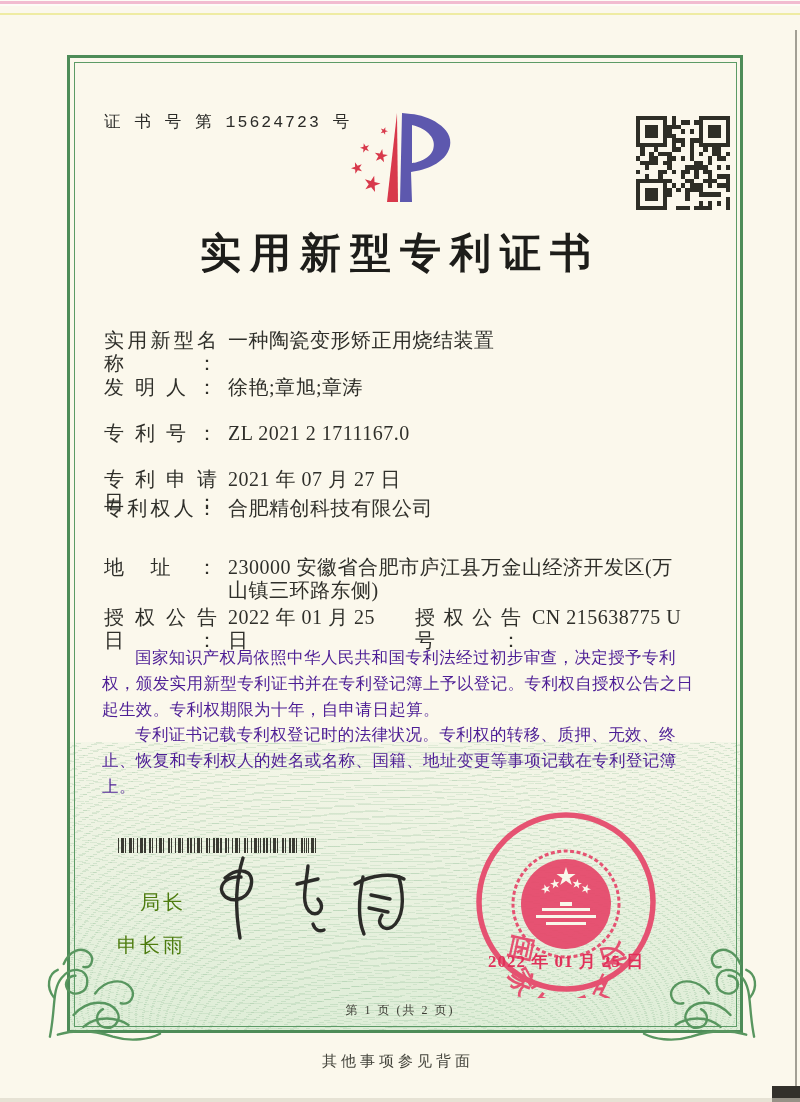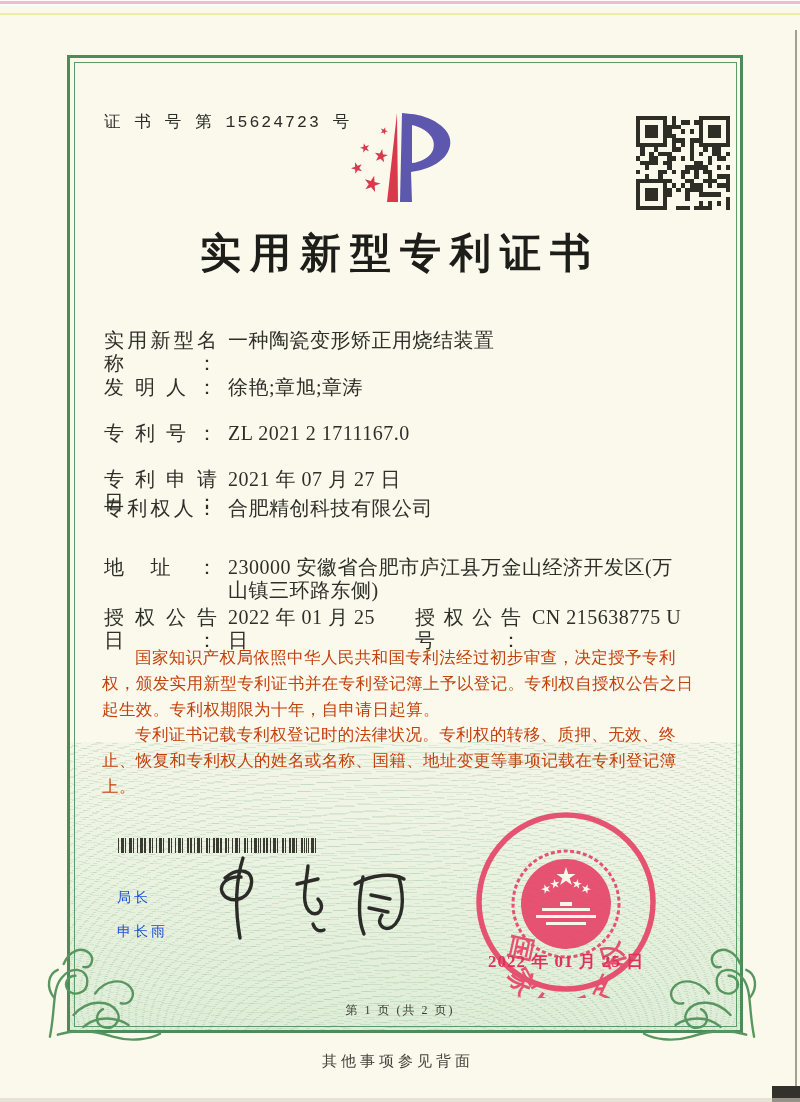--- a/index.html
+++ b/index.html
@@ -44,31 +44,31 @@
     font-size:41px;font-weight:bold;letter-spacing:9px;color:#1d1d1a;
   }
 
   .row{position:absolute;left:104px;width:600px;font-size:20px;line-height:23px;}
   .lbl{display:inline-block;width:113px;text-align:justify;text-align-last:justify;vertical-align:top;}
   .val{display:inline-block;margin-left:11px;vertical-align:top;letter-spacing:.5px;}
   .val-addr{width:452px;}
   .val-grant{width:170px;}
   .lbl2{display:inline-block;width:106px;text-align:justify;text-align-last:justify;vertical-align:top;margin-left:17px;}
 
-  .paras{position:absolute;left:102px;top:645px;width:602px;font-size:16.5px;line-height:25.8px;color:#c2410c;letter-spacing:.4px;}
+  .paras{position:absolute;left:102px;top:645px;width:602px;font-size:16.5px;line-height:25.8px;color:#4c1d95;letter-spacing:.4px;}
   .paras p{margin:0;text-indent:2em;}
 
   .barcode{
     position:absolute;left:118px;top:838px;width:200px;height:15px;
     background-image:
       repeating-linear-gradient(90deg,#3a3a32 0 1px,rgba(0,0,0,0) 1px 3px,#3a3a32 3px 6px,rgba(0,0,0,0) 6px 7px,#3a3a32 7px 8px,rgba(0,0,0,0) 8px 12px,#3a3a32 12px 14px,rgba(0,0,0,0) 14px 15px,#3a3a32 15px 16px,rgba(0,0,0,0) 16px 19px),
       repeating-linear-gradient(90deg,rgba(0,0,0,0) 0 4px,#3a3a32 4px 5px,rgba(0,0,0,0) 5px 11px,#3a3a32 11px 12px,rgba(0,0,0,0) 12px 23px);
   }
 
-  .signer{position:absolute;left:117px;top:889px;font-size:14px;letter-spacing:3px;color:#1d4ed8;}
+  .signer{position:absolute;left:117px;top:889px;font-size:20px;letter-spacing:3px;color:#4d7c0f;text-align:right;}
   .signer div{margin-bottom:16px;}
   .signature{position:absolute;left:205px;top:846px;width:230px;height:110px;}
 
   .seal{position:absolute;left:470px;top:806px;width:192px;height:192px;opacity:.93;}
   .seal-date{position:absolute;left:470px;top:950px;width:192px;text-align:center;font-size:17px;color:#e0315a;letter-spacing:1px;font-weight:bold;}
 
   .page-info{position:absolute;left:0;top:1002px;width:800px;text-align:center;font-size:12px;letter-spacing:2px;color:#3c3c34;}
   .back-note{position:absolute;left:0;top:1052px;width:796px;text-align:center;font-size:15px;letter-spacing:4px;color:#44443c;}
 </style>
 </head>

